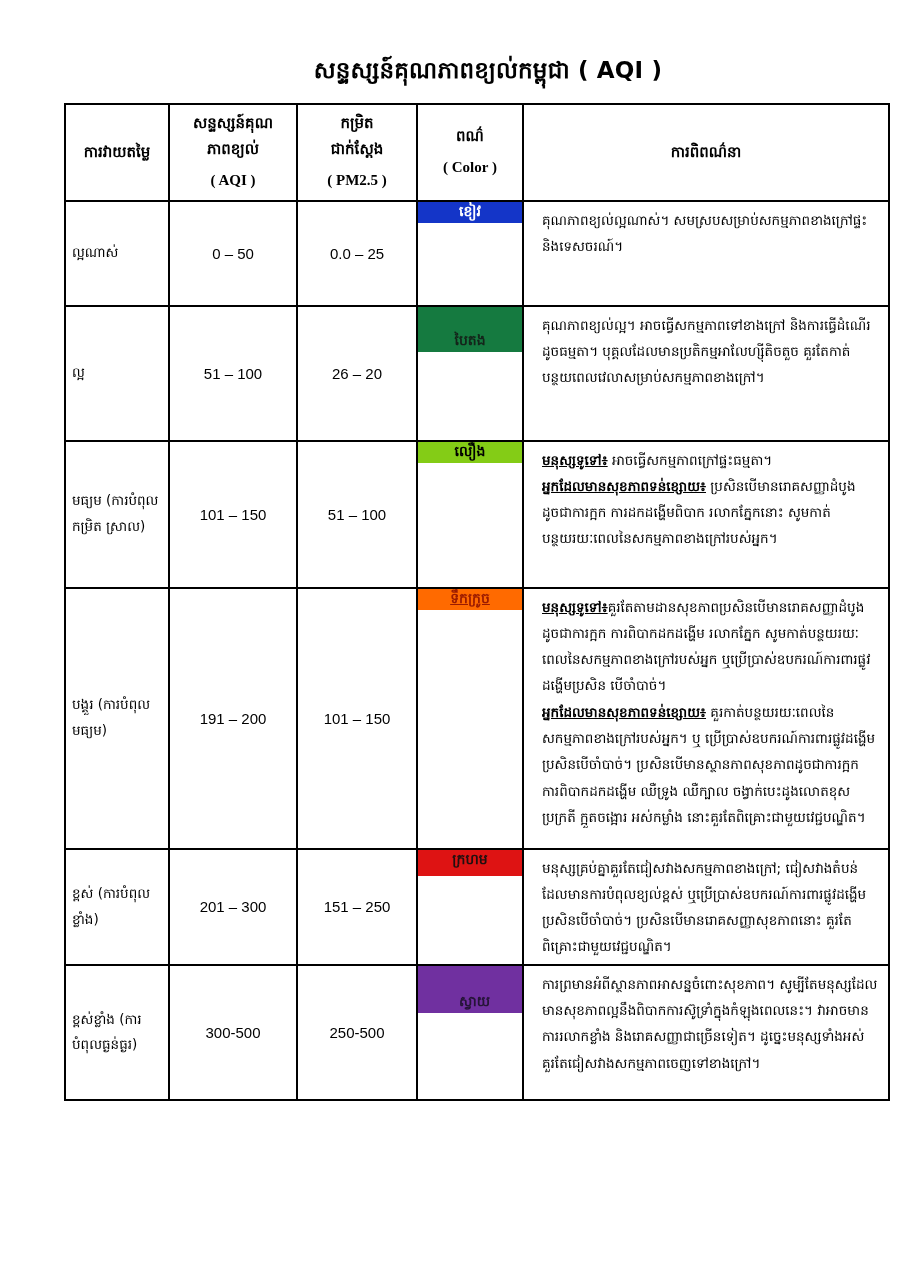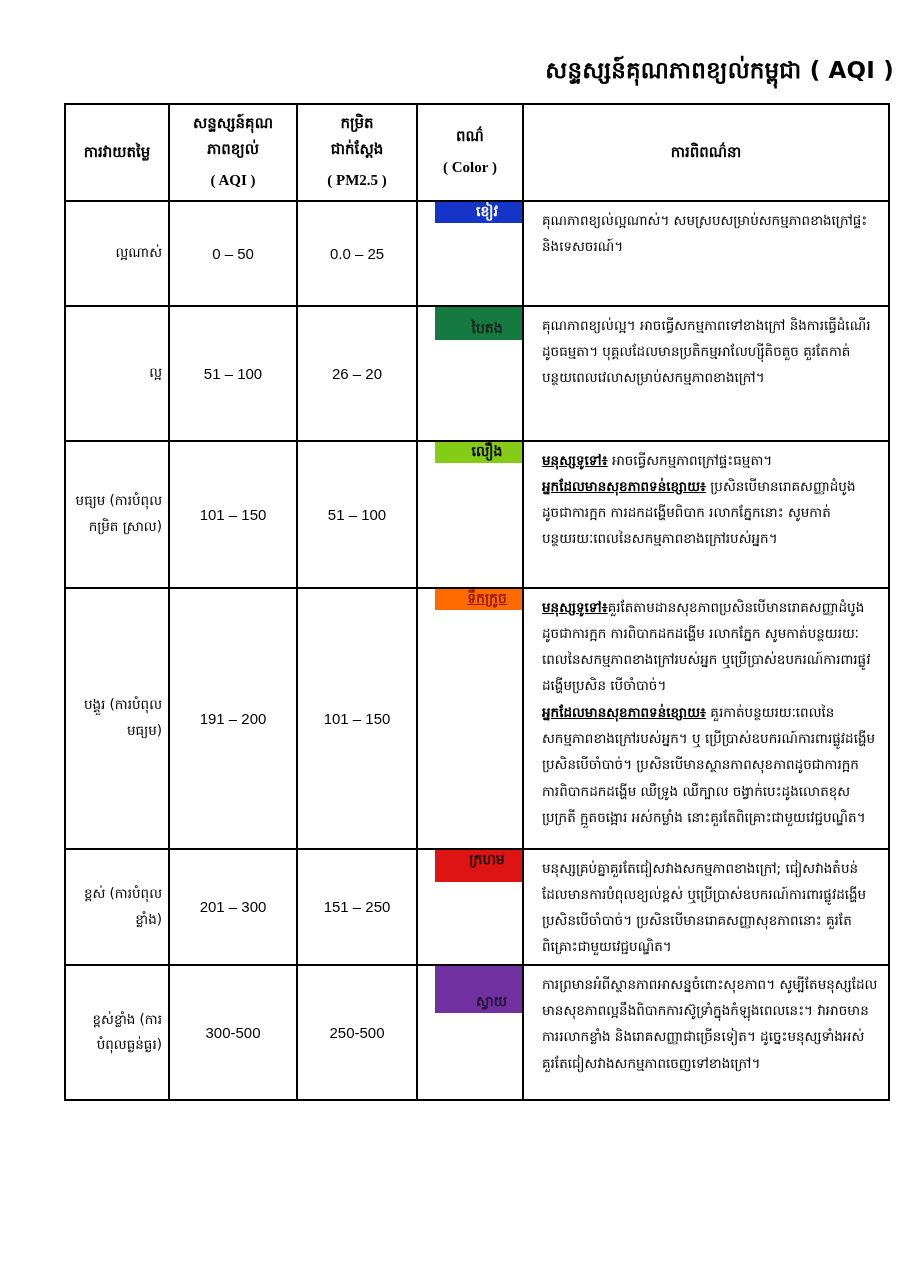--- a/index.html
+++ b/index.html
@@ -1,41 +1,41 @@
 <!DOCTYPE html>
 <html><head>
 <meta charset="utf-8">
 <style>
   html,body{margin:0;padding:0;}
   body{
     width:905px;height:1280px;background:#ffffff;position:relative;
     font-family:"DejaVu Sans","Liberation Sans",sans-serif;color:#000;
   }
   .page-title{
-    position:absolute;left:70px;top:56px;width:824px;
-    text-align:right;font-weight:bold;font-size:23px;letter-spacing:.2px;
+    position:absolute;left:76px;top:56px;width:824px;
+    text-align:center;font-weight:bold;font-size:23px;letter-spacing:.2px;
   }
   table.aqi{
     position:absolute;left:64px;top:103px;width:824px;
     border-collapse:collapse;table-layout:fixed;
   }
   .aqi th,.aqi td{border:2px solid #000;padding:16px;vertical-align:middle;overflow:hidden;}
   .aqi th{font-weight:bold;font-size:15px;line-height:1.7;text-align:center;padding:6px 2px;}
   .latin{font-family:"Liberation Serif","DejaVu Serif",serif;font-weight:bold;margin-top:6px;}
   col.c-rating{width:104px;} col.c-aqi{width:128px;} col.c-pm{width:120px;}
   col.c-color{width:106px;} col.c-desc{width:366px;}
-  td.rating{font-size:13.5px;text-align:right;line-height:1.9;padding:4px 6px;}
+  td.rating{font-size:13.5px;text-align:left;line-height:1.9;padding:4px 6px;}
   td.num{font-size:15px;text-align:center;font-family:"Liberation Sans","DejaVu Sans",sans-serif;}
   td.colorcell{padding:0;vertical-align:top;}
   .colorfill{
     width:100%;height:100%;display:flex;justify-content:center;align-items:center;
-    font-size:14px;font-weight:bold;box-sizing:border-box;margin-left:17px;
+    font-size:14px;font-weight:bold;box-sizing:border-box;
   }
-  .colorfill.pos-top{align-items:flex-start;padding-top:12px;}
-  .colorfill.pos-bottom{align-items:flex-end;padding-bottom:11px;}
+  .colorfill.pos-top{align-items:flex-start;padding-top:24px;}
+  .colorfill.pos-bottom{align-items:flex-end;padding-bottom:5px;}
   .colorfill.pos-lowcenter{align-items:center;padding-top:26px;}
   td.desc{vertical-align:top;font-size:13.5px;line-height:1.95;padding:5px 8px 4px 18px;text-align:left;}
   td.desc p{margin:0;}
   .lead{font-weight:bold;text-decoration:underline;margin-top:44px;}
 </style>
 </head>
 <body>
 
 <div class="page-title">សន្ទស្សន៍គុណភាពខ្យល់កម្ពុជា ( AQI )</div>
 

